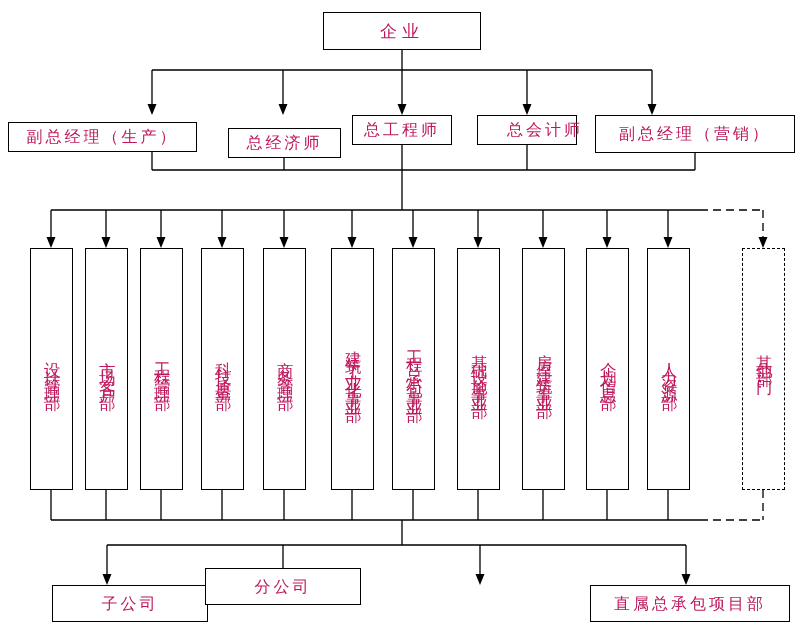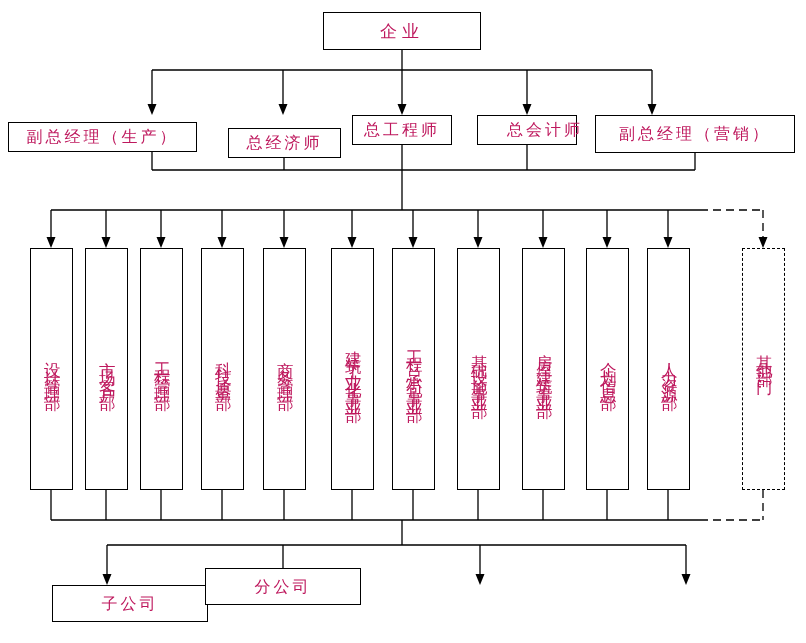--- a/index.html
+++ b/index.html
@@ -148,14 +148,17 @@
   <div class="node node-v node-dashed" style="left:742px; top:248px; width:43px; height:242px;">
     <span>其他部门…</span>
   </div>
 
   <div class="node node-h" style="left:40px; top:585px; width:156px; height:37px;margin-left:12px;">
     <span>子公司</span>
   </div>
   <div class="node node-h" style="left:205px; top:568px; width:156px; height:37px;">
     <span>分公司</span>
   </div>
+  <div class="node node-h" style="left:590px; top:585px; width:200px; height:37px;">
+    <span>直属总承包项目部</span>
+  </div>
 
 </div>
 
 </body></html>

